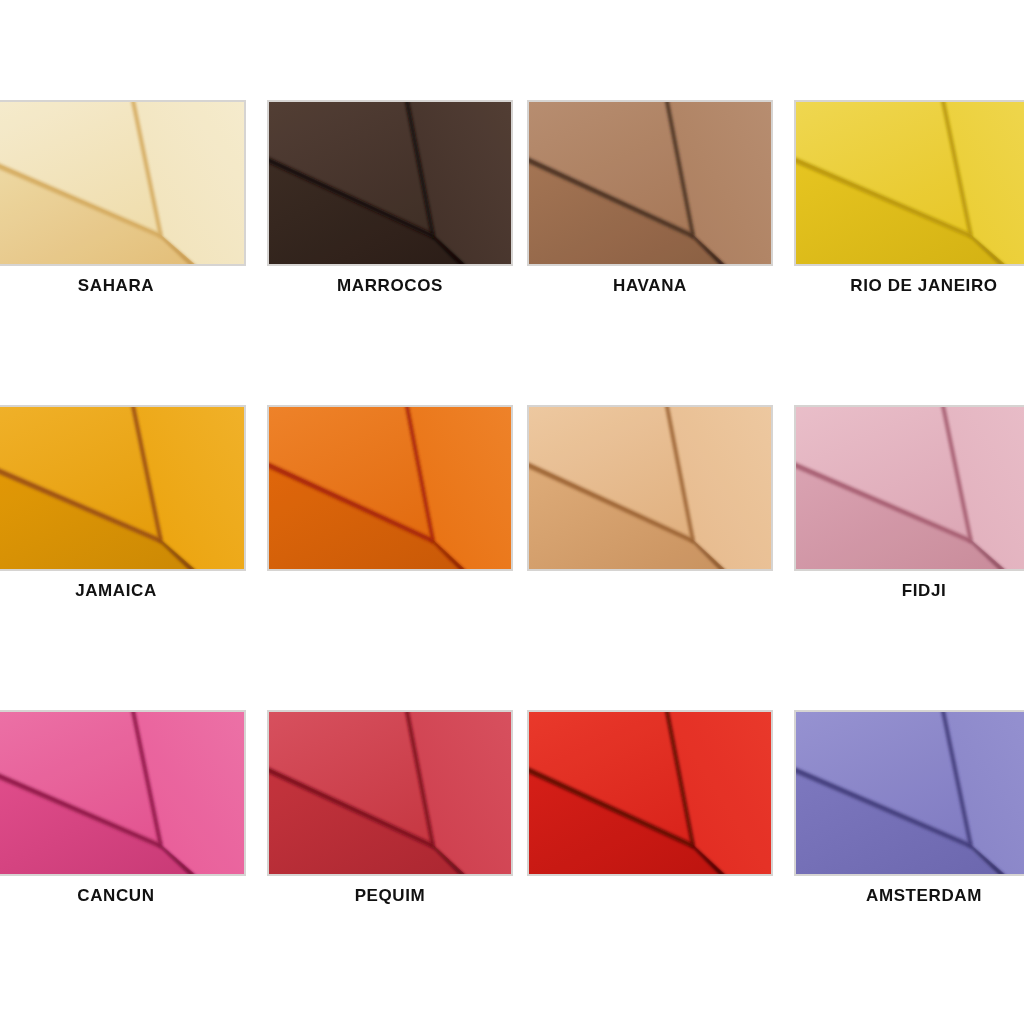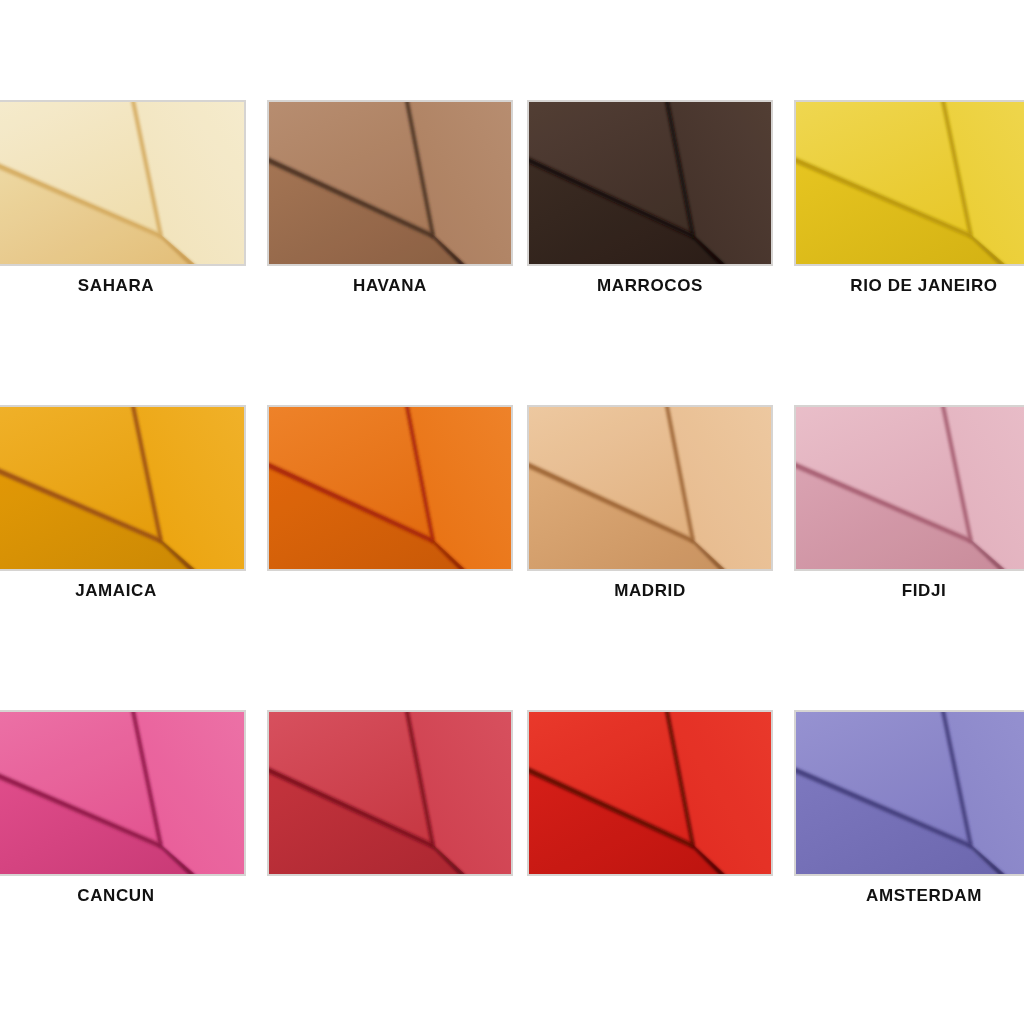--- a/index.html
+++ b/index.html
@@ -117,20 +117,53 @@
             <path d="M0,58 L176,136 L210,166 L0,166 Z" fill="url(#gB0)"></path>
             <path d="M150,-2 L178,136 L174,136 L146,-2 Z" fill="#D9AE62" filter="url(#blur0)" opacity="0.95"></path>
             <path d="M176,136 L212,168 L206,168 L173,136 Z" fill="#C99A4E" filter="url(#blur0)" opacity="0.95"></path>
             <path d="M-2,56 L177,135 L177,140 L-2,62 Z" fill="#D9AE62" filter="url(#blur0)" opacity="0.9"></path>
             <rect width="260" height="166" fill="#000" opacity="0.02"></rect>
           </svg>
         </div>
       </div>
       <div class="caption">SAHARA</div>
     </div>
+    <div class="cell col-2">
+      <div class="tile-wrap">
+        <div class="tile" style="background: rgb(67, 49, 40);">
+          <svg viewBox="0 0 260 166" preserveAspectRatio="none">
+            <defs>
+              <linearGradient id="gA2" x1="0%" y1="0%" x2="70%" y2="100%">
+                <stop offset="0%" stop-color="#544036"></stop>
+                <stop offset="100%" stop-color="#3E2D24"></stop>
+              </linearGradient>
+              <linearGradient id="gB2" x1="0%" y1="0%" x2="100%" y2="100%">
+                <stop offset="0%" stop-color="#3E2D24"></stop>
+                <stop offset="100%" stop-color="#2C1E18"></stop>
+              </linearGradient>
+              <linearGradient id="gC2" x1="100%" y1="0%" x2="0%" y2="100%">
+                <stop offset="0%" stop-color="#544036"></stop>
+                <stop offset="100%" stop-color="#433128"></stop>
+              </linearGradient>
+              <filter id="blur2" x="-20%" y="-20%" width="140%" height="140%">
+                <feGaussianBlur stdDeviation="1.6"></feGaussianBlur>
+              </filter>
+            </defs>
+            <path d="M0,0 L260,0 L260,166 L0,166 Z" fill="url(#gA2)"></path>
+            <path d="M150,0 L260,0 L260,166 L210,166 L176,136 Z" fill="url(#gC2)"></path>
+            <path d="M0,58 L176,136 L210,166 L0,166 Z" fill="url(#gB2)"></path>
+            <path d="M150,-2 L178,136 L174,136 L146,-2 Z" fill="#150D09" filter="url(#blur2)" opacity="0.95"></path>
+            <path d="M176,136 L212,168 L206,168 L173,136 Z" fill="#0B0605" filter="url(#blur2)" opacity="0.95"></path>
+            <path d="M-2,56 L177,135 L177,140 L-2,62 Z" fill="#150D09" filter="url(#blur2)" opacity="0.9"></path>
+            <rect width="260" height="166" fill="#000" opacity="0.02"></rect>
+          </svg>
+        </div>
+      </div>
+      <div class="caption">MARROCOS</div>
+    </div>
     <div class="cell col-1">
       <div class="tile-wrap">
         <div class="tile" style="background: rgb(175, 128, 95);">
           <svg viewBox="0 0 260 166" preserveAspectRatio="none">
             <defs>
               <linearGradient id="gA1" x1="0%" y1="0%" x2="70%" y2="100%">
                 <stop offset="0%" stop-color="#BB9073"></stop>
                 <stop offset="100%" stop-color="#A87856"></stop>
               </linearGradient>
               <linearGradient id="gB1" x1="0%" y1="0%" x2="100%" y2="100%">
@@ -150,53 +183,20 @@
             <path d="M0,58 L176,136 L210,166 L0,166 Z" fill="url(#gB1)"></path>
             <path d="M150,-2 L178,136 L174,136 L146,-2 Z" fill="#4A3020" filter="url(#blur1)" opacity="0.95"></path>
             <path d="M176,136 L212,168 L206,168 L173,136 Z" fill="#2F1D12" filter="url(#blur1)" opacity="0.95"></path>
             <path d="M-2,56 L177,135 L177,140 L-2,62 Z" fill="#4A3020" filter="url(#blur1)" opacity="0.9"></path>
             <rect width="260" height="166" fill="#000" opacity="0.02"></rect>
           </svg>
         </div>
       </div>
       <div class="caption">HAVANA</div>
     </div>
-    <div class="cell col-2">
-      <div class="tile-wrap">
-        <div class="tile" style="background: rgb(67, 49, 40);">
-          <svg viewBox="0 0 260 166" preserveAspectRatio="none">
-            <defs>
-              <linearGradient id="gA2" x1="0%" y1="0%" x2="70%" y2="100%">
-                <stop offset="0%" stop-color="#544036"></stop>
-                <stop offset="100%" stop-color="#3E2D24"></stop>
-              </linearGradient>
-              <linearGradient id="gB2" x1="0%" y1="0%" x2="100%" y2="100%">
-                <stop offset="0%" stop-color="#3E2D24"></stop>
-                <stop offset="100%" stop-color="#2C1E18"></stop>
-              </linearGradient>
-              <linearGradient id="gC2" x1="100%" y1="0%" x2="0%" y2="100%">
-                <stop offset="0%" stop-color="#544036"></stop>
-                <stop offset="100%" stop-color="#433128"></stop>
-              </linearGradient>
-              <filter id="blur2" x="-20%" y="-20%" width="140%" height="140%">
-                <feGaussianBlur stdDeviation="1.6"></feGaussianBlur>
-              </filter>
-            </defs>
-            <path d="M0,0 L260,0 L260,166 L0,166 Z" fill="url(#gA2)"></path>
-            <path d="M150,0 L260,0 L260,166 L210,166 L176,136 Z" fill="url(#gC2)"></path>
-            <path d="M0,58 L176,136 L210,166 L0,166 Z" fill="url(#gB2)"></path>
-            <path d="M150,-2 L178,136 L174,136 L146,-2 Z" fill="#150D09" filter="url(#blur2)" opacity="0.95"></path>
-            <path d="M176,136 L212,168 L206,168 L173,136 Z" fill="#0B0605" filter="url(#blur2)" opacity="0.95"></path>
-            <path d="M-2,56 L177,135 L177,140 L-2,62 Z" fill="#150D09" filter="url(#blur2)" opacity="0.9"></path>
-            <rect width="260" height="166" fill="#000" opacity="0.02"></rect>
-          </svg>
-        </div>
-      </div>
-      <div class="caption">MARROCOS</div>
-    </div>
     <div class="cell col-3">
       <div class="tile-wrap">
         <div class="tile" style="background: rgb(239, 209, 49);">
           <svg viewBox="0 0 260 166" preserveAspectRatio="none">
             <defs>
               <linearGradient id="gA3" x1="0%" y1="0%" x2="70%" y2="100%">
                 <stop offset="0%" stop-color="#F4DC52"></stop>
                 <stop offset="100%" stop-color="#EBC922"></stop>
               </linearGradient>
               <linearGradient id="gB3" x1="0%" y1="0%" x2="100%" y2="100%">
@@ -316,21 +316,20 @@
             <path d="M0,0 L260,0 L260,166 L0,166 Z" fill="url(#gA6)"></path>
             <path d="M150,0 L260,0 L260,166 L210,166 L176,136 Z" fill="url(#gC6)"></path>
             <path d="M0,58 L176,136 L210,166 L0,166 Z" fill="url(#gB6)"></path>
             <path d="M150,-2 L178,136 L174,136 L146,-2 Z" fill="#9E6534" filter="url(#blur6)" opacity="0.95"></path>
             <path d="M176,136 L212,168 L206,168 L173,136 Z" fill="#87522A" filter="url(#blur6)" opacity="0.95"></path>
             <path d="M-2,56 L177,135 L177,140 L-2,62 Z" fill="#9E6534" filter="url(#blur6)" opacity="0.9"></path>
             <rect width="260" height="166" fill="#000" opacity="0.02"></rect>
           </svg>
         </div>
       </div>
-      <div class="caption">MADRID</div>
     </div>
     <div class="cell col-3">
       <div class="tile-wrap">
         <div class="tile" style="background: rgb(230, 179, 192);">
           <svg viewBox="0 0 260 166" preserveAspectRatio="none">
             <defs>
               <linearGradient id="gA7" x1="0%" y1="0%" x2="70%" y2="100%">
                 <stop offset="0%" stop-color="#EEC2CD"></stop>
                 <stop offset="100%" stop-color="#DFA7B6"></stop>
               </linearGradient>
@@ -419,20 +418,21 @@
             <path d="M0,0 L260,0 L260,166 L0,166 Z" fill="url(#gA9)"></path>
             <path d="M150,0 L260,0 L260,166 L210,166 L176,136 Z" fill="url(#gC9)"></path>
             <path d="M0,58 L176,136 L210,166 L0,166 Z" fill="url(#gB9)"></path>
             <path d="M150,-2 L178,136 L174,136 L146,-2 Z" fill="#7B0F1C" filter="url(#blur9)" opacity="0.95"></path>
             <path d="M176,136 L212,168 L206,168 L173,136 Z" fill="#630A15" filter="url(#blur9)" opacity="0.95"></path>
             <path d="M-2,56 L177,135 L177,140 L-2,62 Z" fill="#7B0F1C" filter="url(#blur9)" opacity="0.9"></path>
             <rect width="260" height="166" fill="#000" opacity="0.02"></rect>
           </svg>
         </div>
       </div>
+      <div class="caption">PEQUIM</div>
     </div>
     <div class="cell col-2">
       <div class="tile-wrap">
         <div class="tile" style="background: rgb(230, 43, 34);">
           <svg viewBox="0 0 260 166" preserveAspectRatio="none">
             <defs>
               <linearGradient id="gA10" x1="0%" y1="0%" x2="70%" y2="100%">
                 <stop offset="0%" stop-color="#EE3B2C"></stop>
                 <stop offset="100%" stop-color="#DB2019"></stop>
               </linearGradient>

